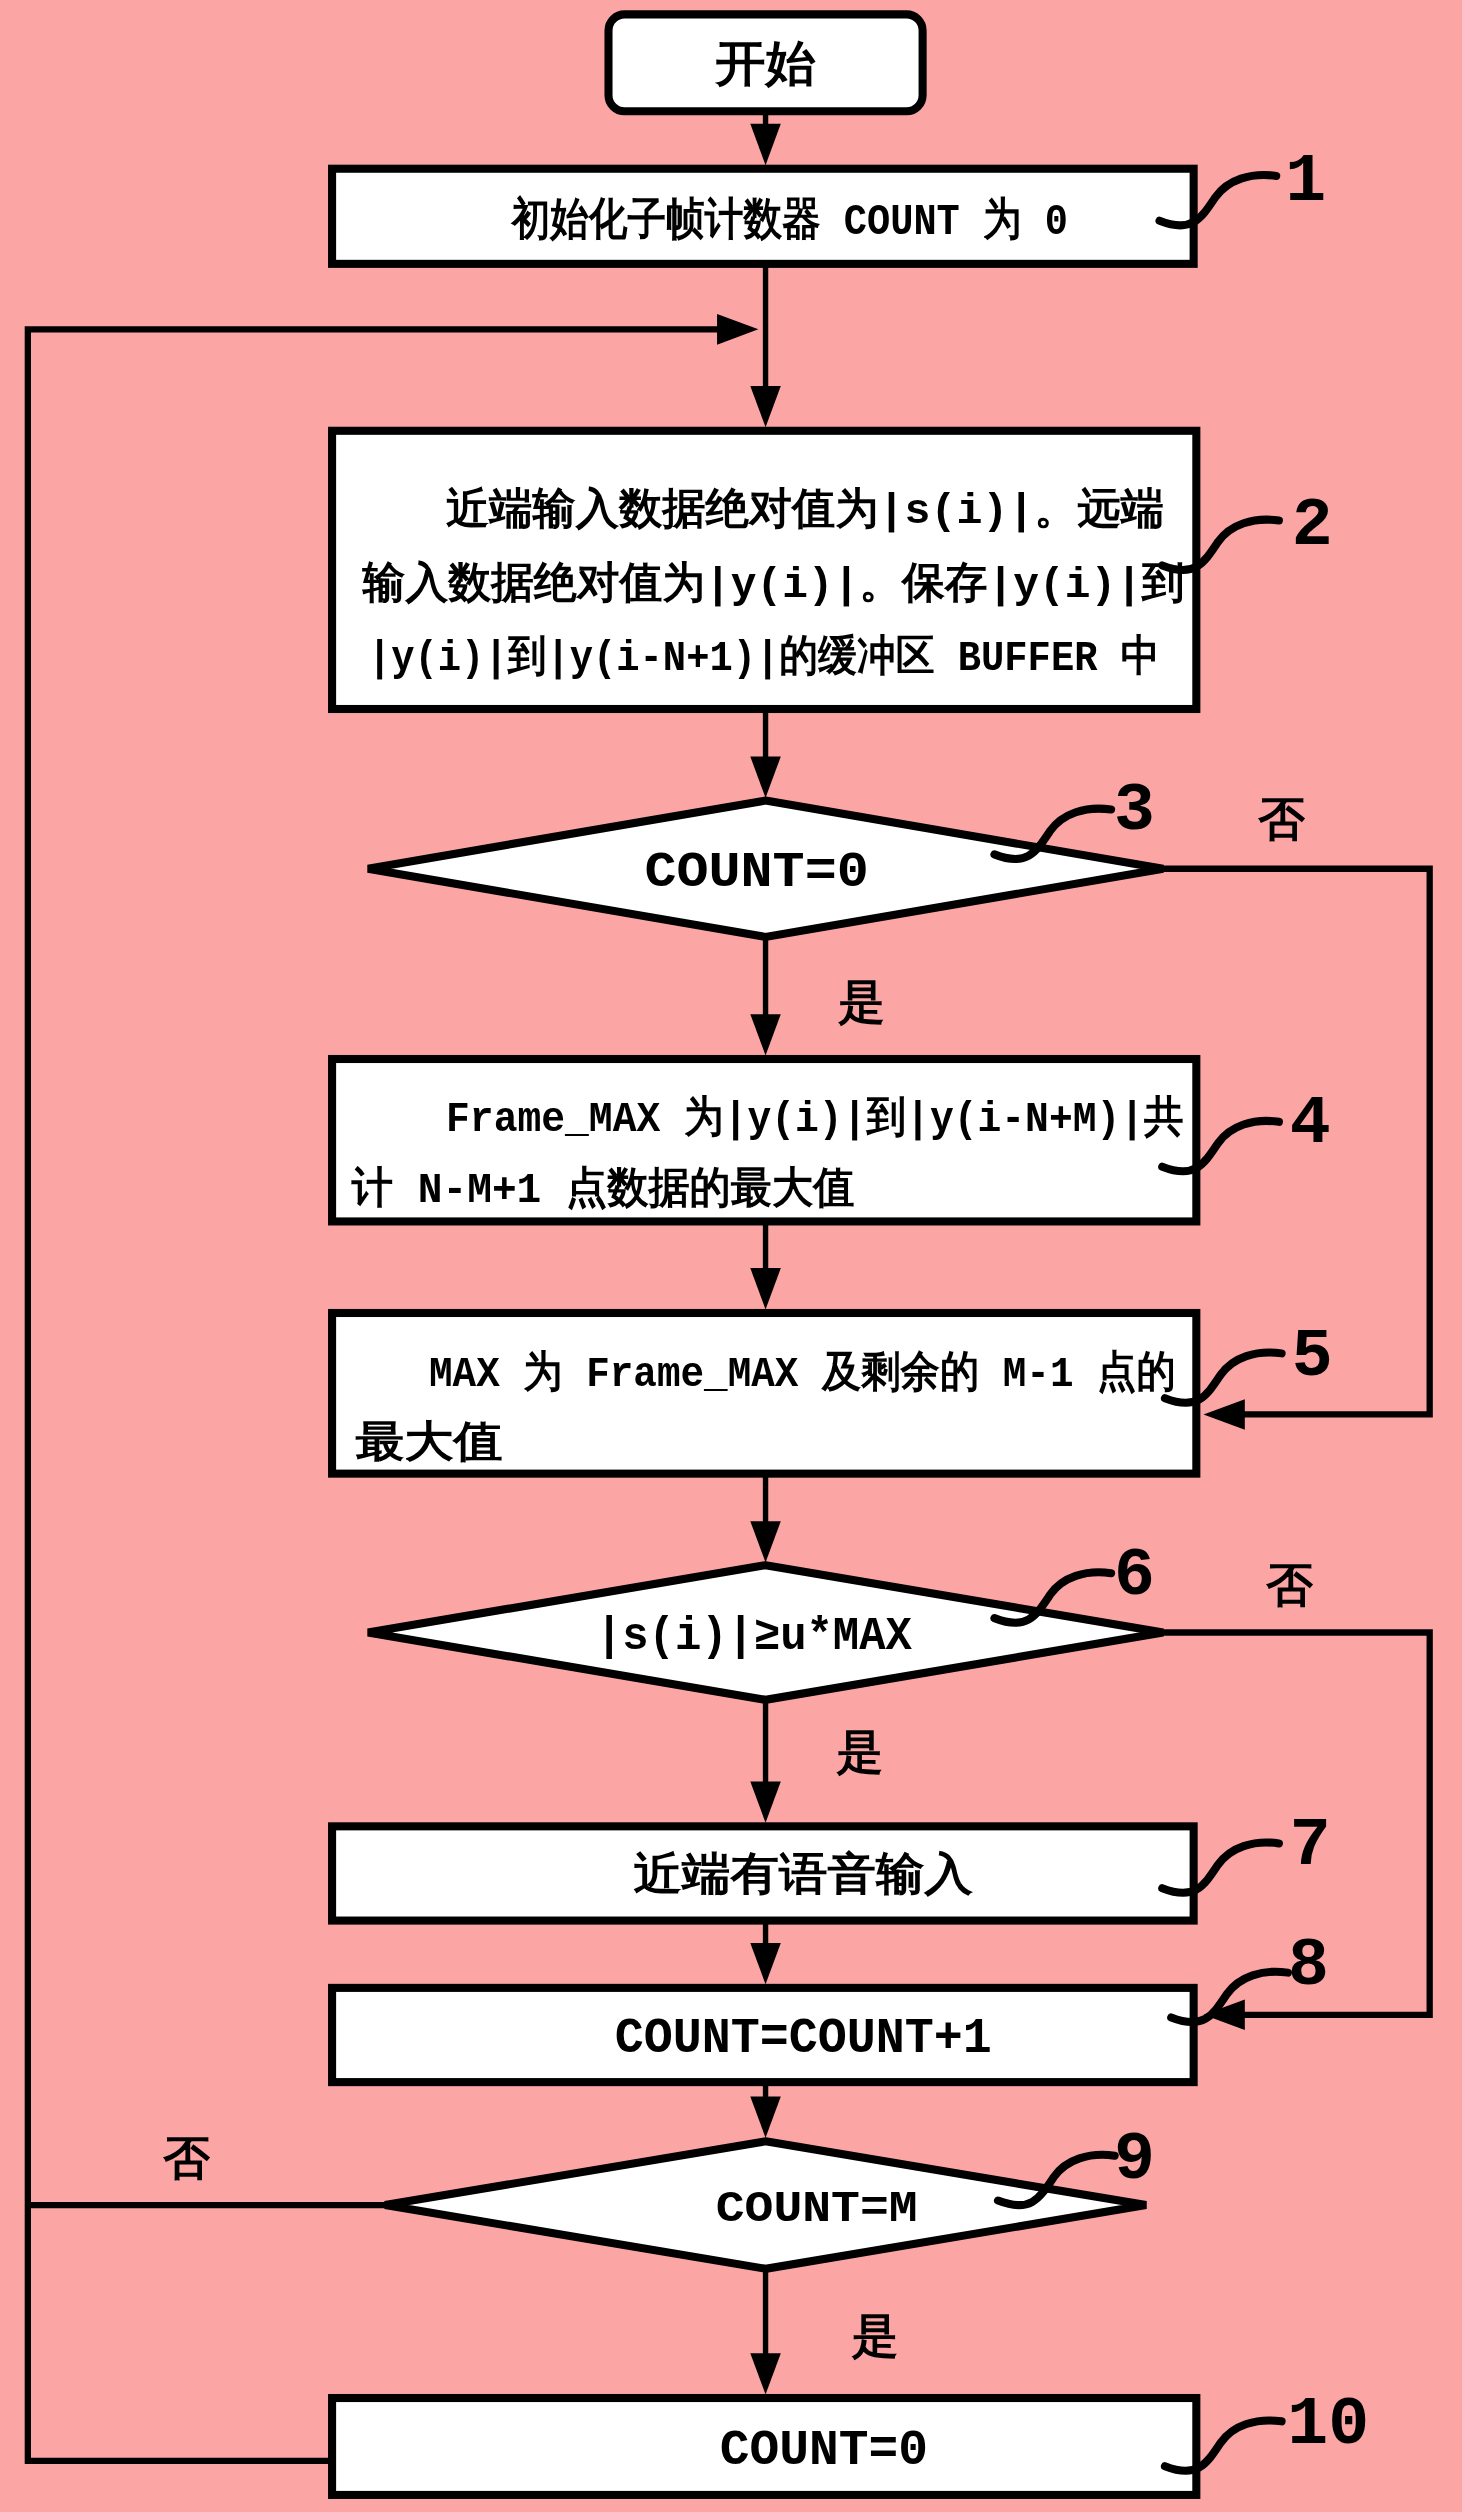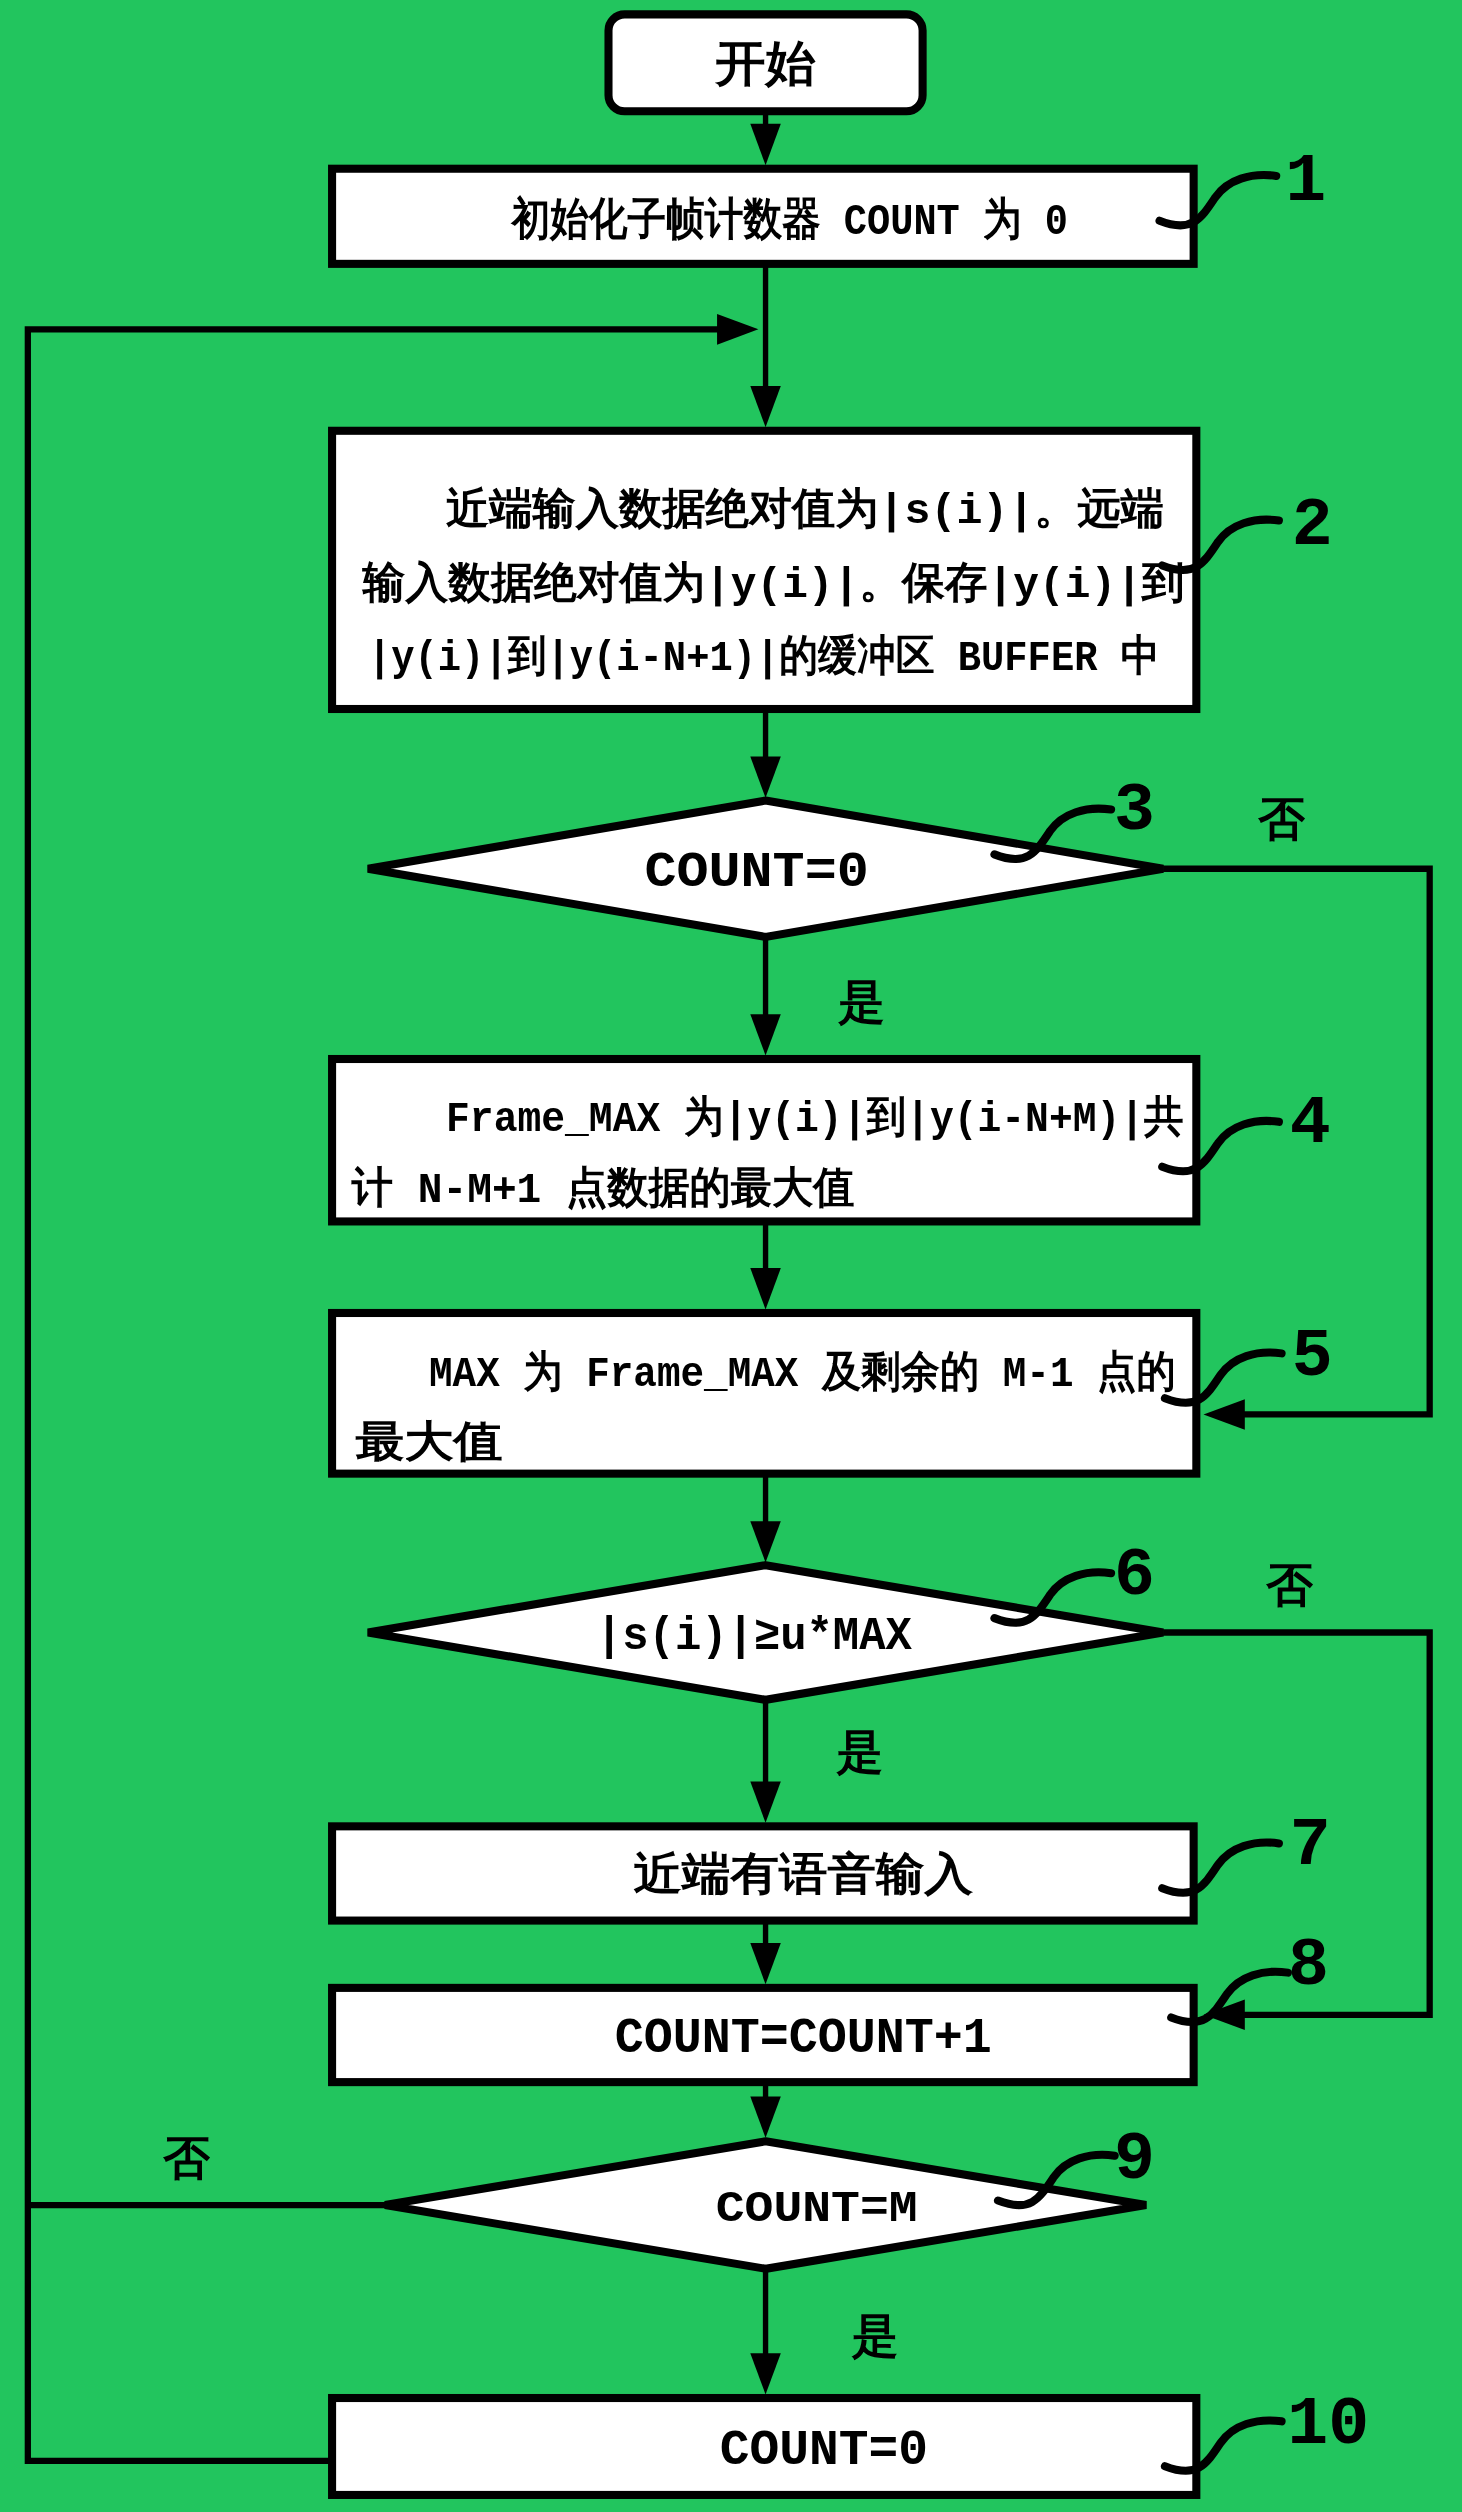--- a/index.html
+++ b/index.html
@@ -1,17 +1,17 @@
 <!DOCTYPE html>
 <html style="font-size:14.4px"><head>
 <meta charset="utf-8">
 <style>
   html, body { margin: 0; padding: 0; background: #ffffff; }
   .figure-wrap {
-    width: 1462px; height: 2512px; position: relative; background: #22c55e;
+    width: 1462px; height: 2512px; position: relative; background: #fca5a5;
     font-family: "Liberation Mono", "DejaVu Sans Mono", "DejaVu Sans", sans-serif;
   }
   svg { display: block; width: 100%; height: 100%; }
   svg text {
     font-family: "Liberation Mono", "DejaVu Sans Mono", "DejaVu Sans", sans-serif;
     font-weight: bold;
     fill: #000000;
   }
 </style>
 </head>

